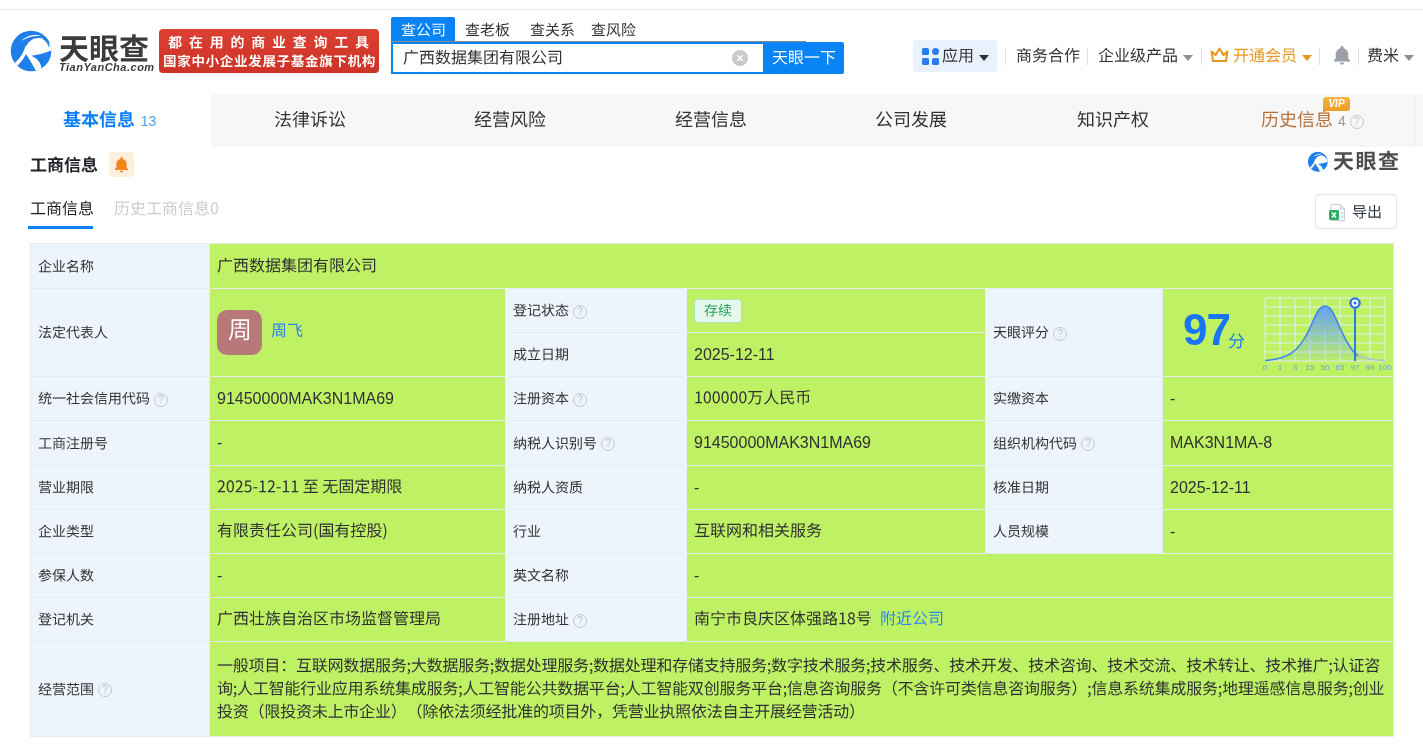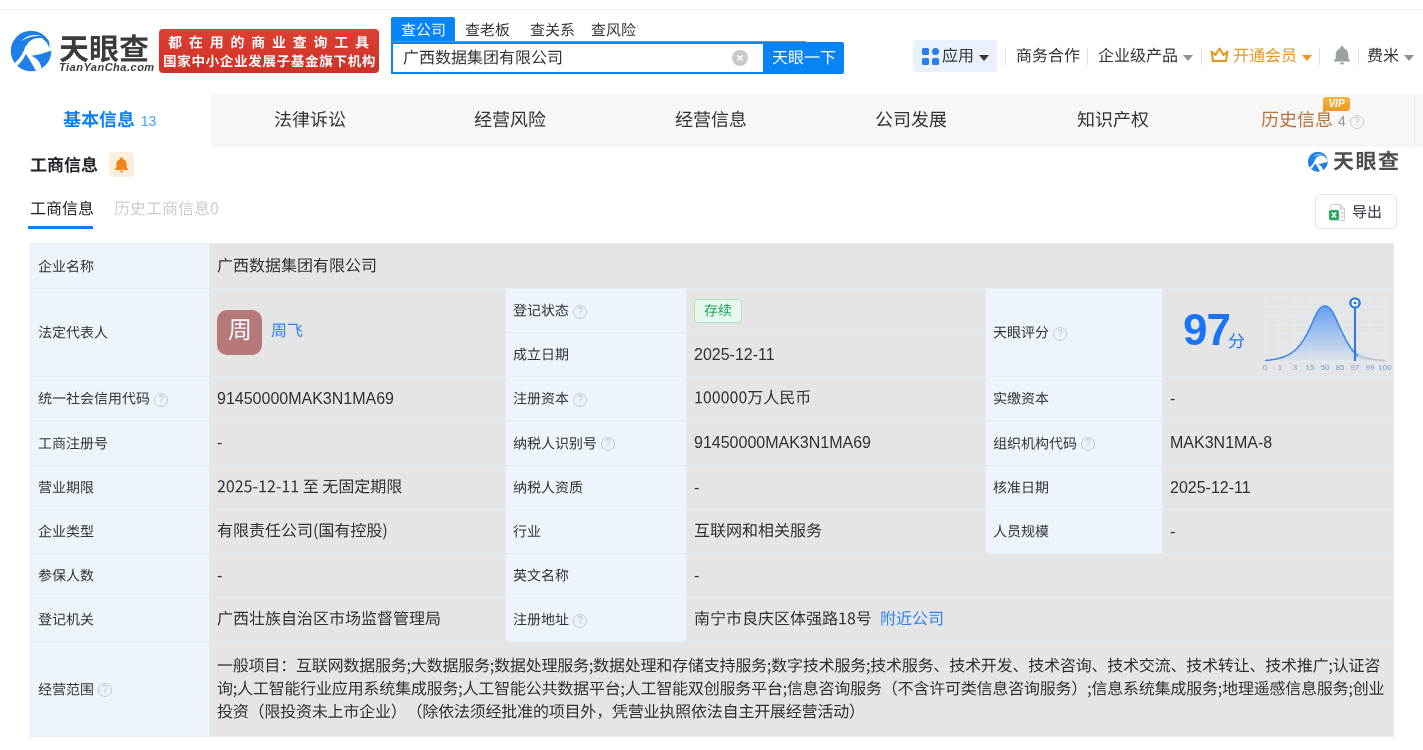--- a/index.html
+++ b/index.html
@@ -37,21 +37,21 @@
 #h-title { position:absolute; left:30px; top:153px; height:25px; line-height:25px;}
 #bellchip { position:absolute; left:109px; top:152px; width:25px; height:25px; background:#fdeedd; border-radius:4px; }
 #minilogo-t { position:absolute; left:1333px; top:150px; height:23px; line-height:23px;}
 #subtab1 { position:absolute; left:30px; top:198px; height:22px; line-height:22px; }
 #subtab-line { position:absolute; left:28px; top:226px; width:65px; height:3px; background:#0b80f3;}
 #subtab2 { position:absolute; left:114px; top:198px; height:22px; line-height:22px;}
 #exportbtn { position:absolute; left:1315px; top:194px; width:82px; height:35px; border:1px solid #e4e6ea; border-radius:4px; background:#fff;}
 #bigtable { position:absolute; left:30px; top:243px; width:1363px; border-collapse:collapse; table-layout:fixed; }
 #bigtable td { border:1px solid #e3ebf3; font-size:14px; color:#333; padding:0 8px 0 7px; }
 #bigtable td.lab { background:#eef4fc; }
-#bigtable td.val { background:#e5e5e5; font-size:16px; color:#303133; }
+#bigtable td.val { background:#bef264; font-size:16px; color:#303133; }
 #avatar { display:inline-block; width:45px; height:45px; background:#b67878; border-radius:10px; text-align:center; line-height:45px; vertical-align:middle;}
 #badge-green { display:inline-block; height:24px; line-height:22px; padding:0 9px; background:#e6f7ec; border:1px solid #aee3c0; border-radius:4px;}
 #score97 { font-size:44px; font-weight:bold; color:#1a74f6; letter-spacing:-1px;}
 </style>
 </head>
 <body>
 <svg width="0" height="0" style="position:absolute">
     <defs>
       <path id="b5929" d="M64 481V358H401C360 231 261 100 29 19C55 -5 92 -55 108 -84C334 -1 447 126 503 259C586 94 709 -22 897 -82C915 -48 951 4 980 30C784 81 656 197 585 358H936V481H553C554 507 555 532 555 556V659H897V783H101V659H429V558C429 534 428 508 426 481Z"></path>
       <path id="b773c" d="M796 532V452H550V532ZM796 629H550V706H796ZM437 -92C460 -77 499 -62 695 -13C691 14 689 62 690 96L550 66V348H630C676 152 754 -3 900 -86C917 -53 954 -6 981 18C917 48 865 93 825 150C871 179 925 218 971 254L893 339C863 307 816 268 774 237C758 272 744 309 733 348H912V809H432V89C432 42 407 15 386 2C403 -19 429 -66 437 -92ZM266 483V380H164V483ZM266 584H164V686H266ZM266 279V172H164V279ZM62 791V-14H164V68H363V791Z"></path>

